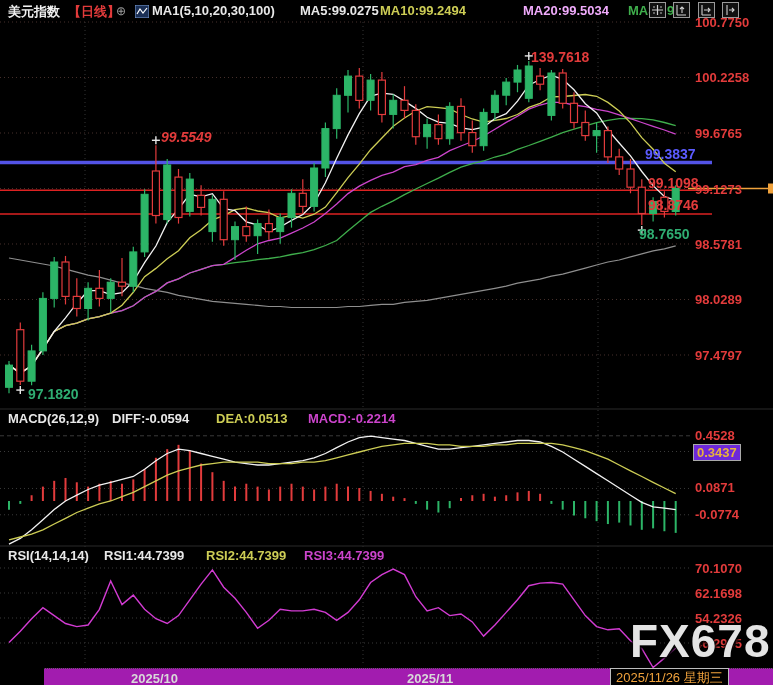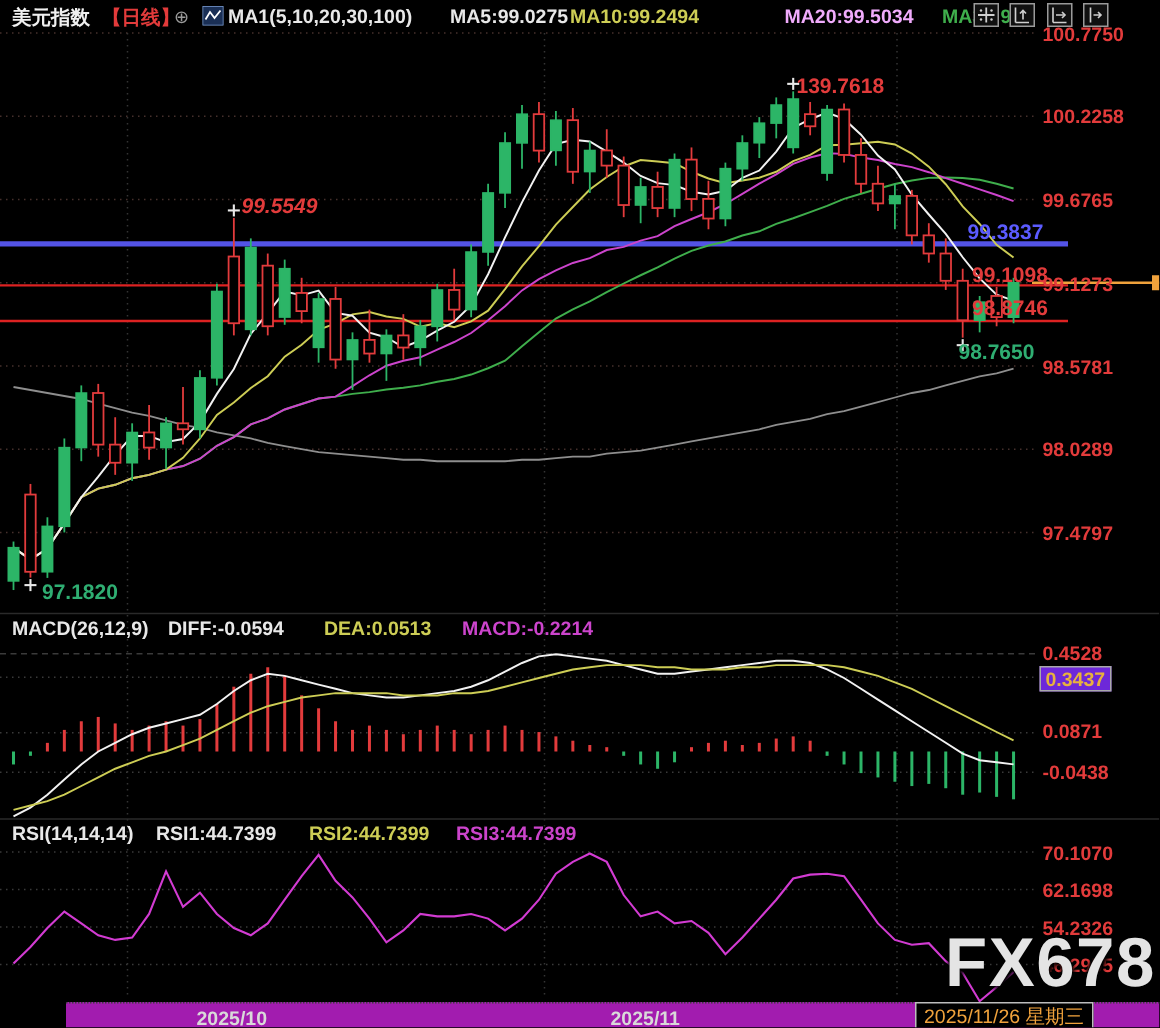--- a/index.html
+++ b/index.html
@@ -301,21 +301,21 @@
       <div class="axis-lbl" style="left: 695px; top: 126.003px;">99.6765</div>
       <div class="axis-lbl" style="left: 695px; top: 181.5px;">99.1273</div>
       <div class="axis-lbl" style="left: 695px; top: 236.997px;">98.5781</div>
       <div class="axis-lbl" style="left: 695px; top: 292.493px;">98.0289</div>
       <div class="axis-lbl" style="left: 695px; top: 347.99px;">97.4797</div>
     </div>
   <div id="macd-axis">
       <div class="axis-lbl" style="left: 695px; top: 427.797px;">0.4528</div>
       <div class="axis-lbl boxed" style="left: 693px; top: 443.507px;">0.3437</div>
       <div class="axis-lbl" style="left: 695px; top: 480.458px;">0.0871</div>
-      <div class="axis-lbl" style="left: 695px; top: 506.781px;">-0.0438</div>
+      <div class="axis-lbl" style="left: 695px; top: 506.781px;">-0.0774</div>
     </div>
   <div id="rsi-axis">
       <div class="axis-lbl" style="left: 695px; top: 561px;">70.1070</div>
       <div class="axis-lbl" style="left: 695px; top: 585.998px;">62.1698</div>
       <div class="axis-lbl" style="left: 695px; top: 610.996px;">54.2326</div>
       <div class="axis-lbl" style="left: 695px; top: 635.994px;">46.2955</div>
     </div>
 
   <div class="abs panel-lbl" style="left:8px;top:411px;color:#e8e8e8;">MACD(26,12,9)</div>
   <div class="abs panel-lbl" style="left:112px;top:411px;color:#e8e8e8;">DIFF:-0.0594</div>

